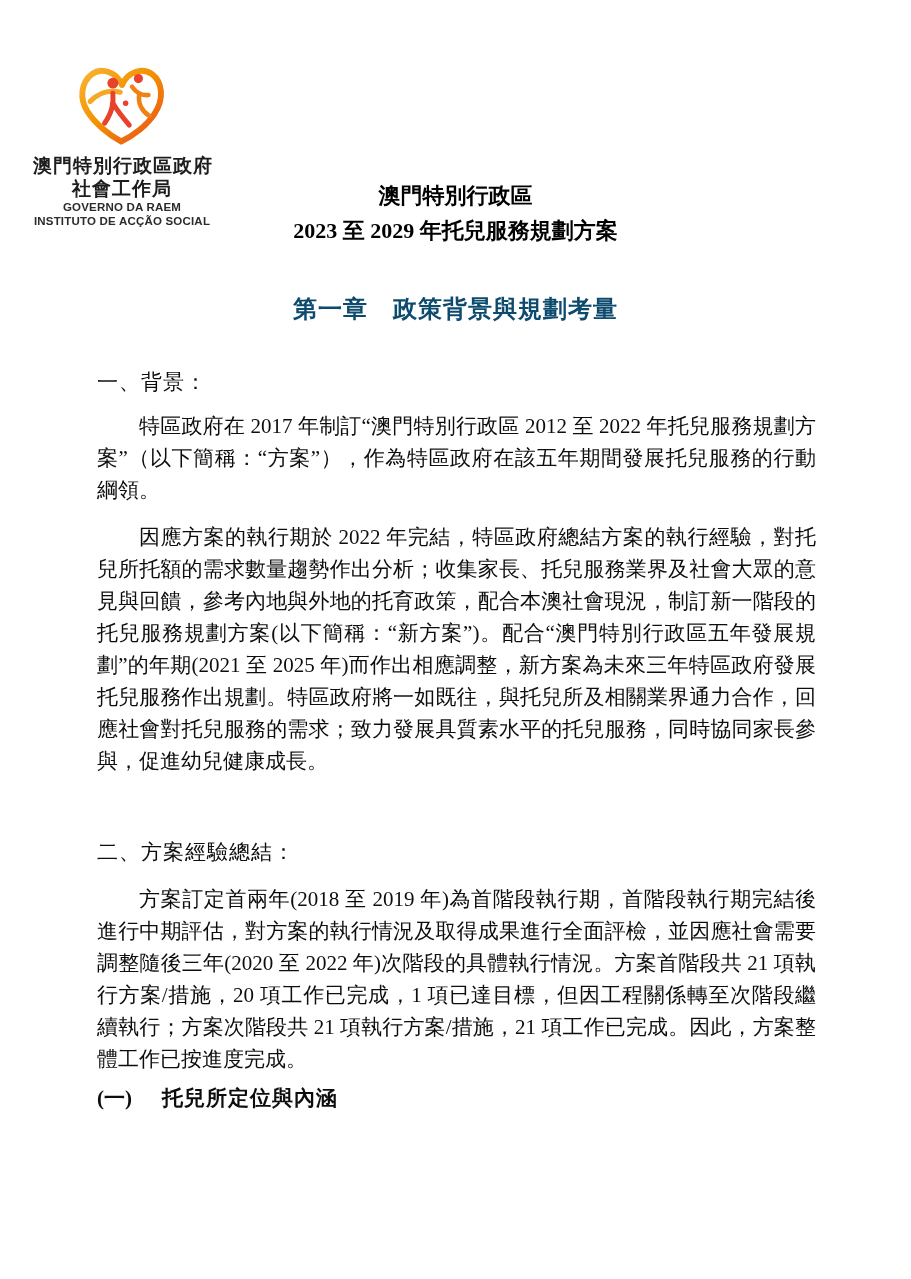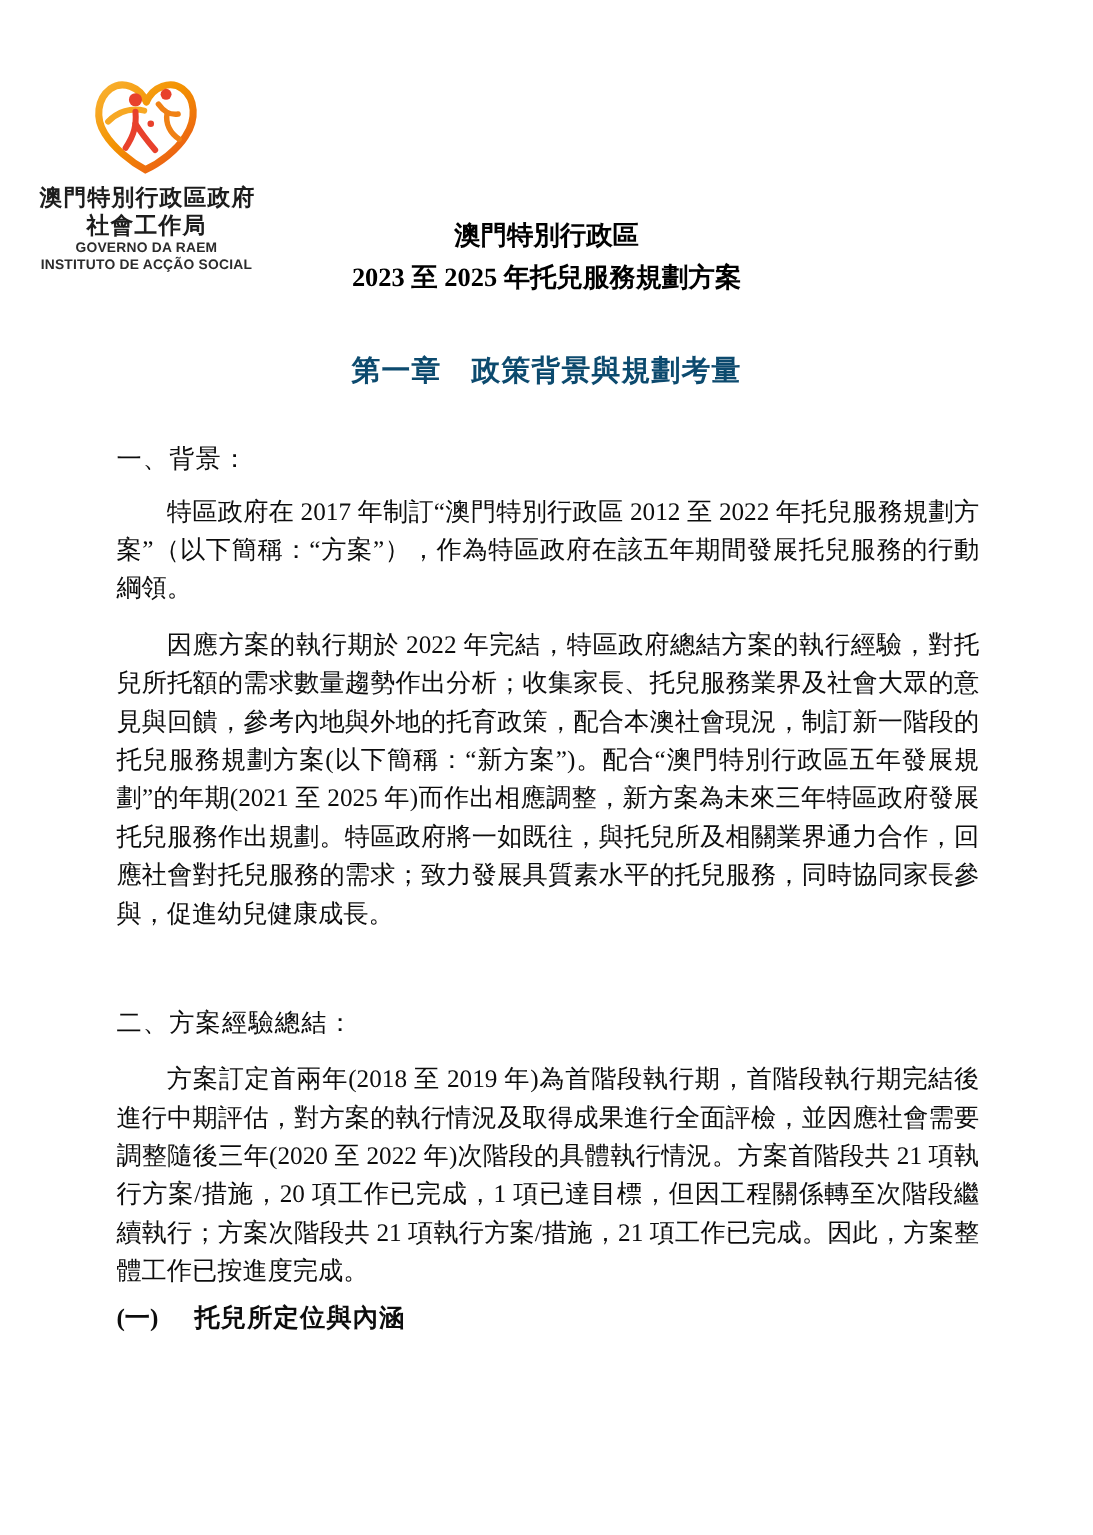--- a/index.html
+++ b/index.html
@@ -89,21 +89,21 @@
       <circle cx="54" cy="43" r="3" fill="#E8412C"></circle>
     </svg>
     <div class="org-zh">澳門特別行政區政府</div>
     <div class="org-zh">社會工作局</div>
     <div class="org-pt">GOVERNO DA RAEM</div>
     <div class="org-pt">INSTITUTO DE ACÇÃO SOCIAL</div>
   </div>
 
   <div class="doc-title">
     <div>澳門特別行政區</div>
-    <div>2023 至 2025 年托兒服務規劃方案</div>
+    <div>2023 至 2029 年托兒服務規劃方案</div>
   </div>
 
   <div class="chapter-heading">第一章　政策背景與規劃考量</div>
 
   <div class="body-text">
 
     <div class="sec-heading">一、背景：</div>
     <p class="para mt-para1">特區政府在 2017 年制訂“澳門特別行政區 2012 至 2022 年托兒服務規劃方案”（以下簡稱：“方案”），作為特區政府在該五年期間發展托兒服務的行動綱領。</p>
     <p class="para mt-para2">因應方案的執行期於 2022 年完結，特區政府總結方案的執行經驗，對托兒所托額的需求數量趨勢作出分析；收集家長、托兒服務業界及社會大眾的意見與回饋，參考內地與外地的托育政策，配合本澳社會現況，制訂新一階段的托兒服務規劃方案(以下簡稱：“新方案”)。配合“澳門特別行政區五年發展規劃”的年期(2021 至 2025 年)而作出相應調整，新方案為未來三年特區政府發展托兒服務作出規劃。特區政府將一如既往，與托兒所及相關業界通力合作，回應社會對托兒服務的需求；致力發展具質素水平的托兒服務，同時協同家長參與，促進幼兒健康成長。</p>
 

